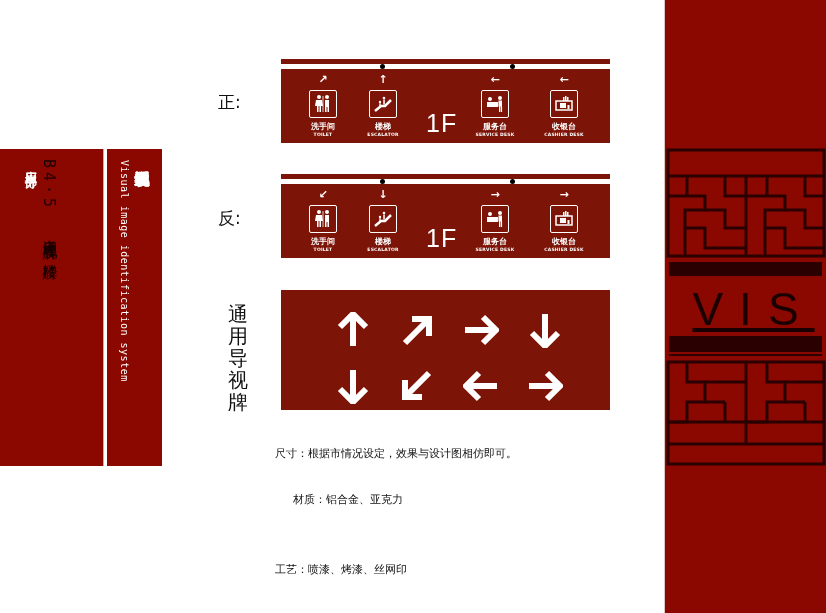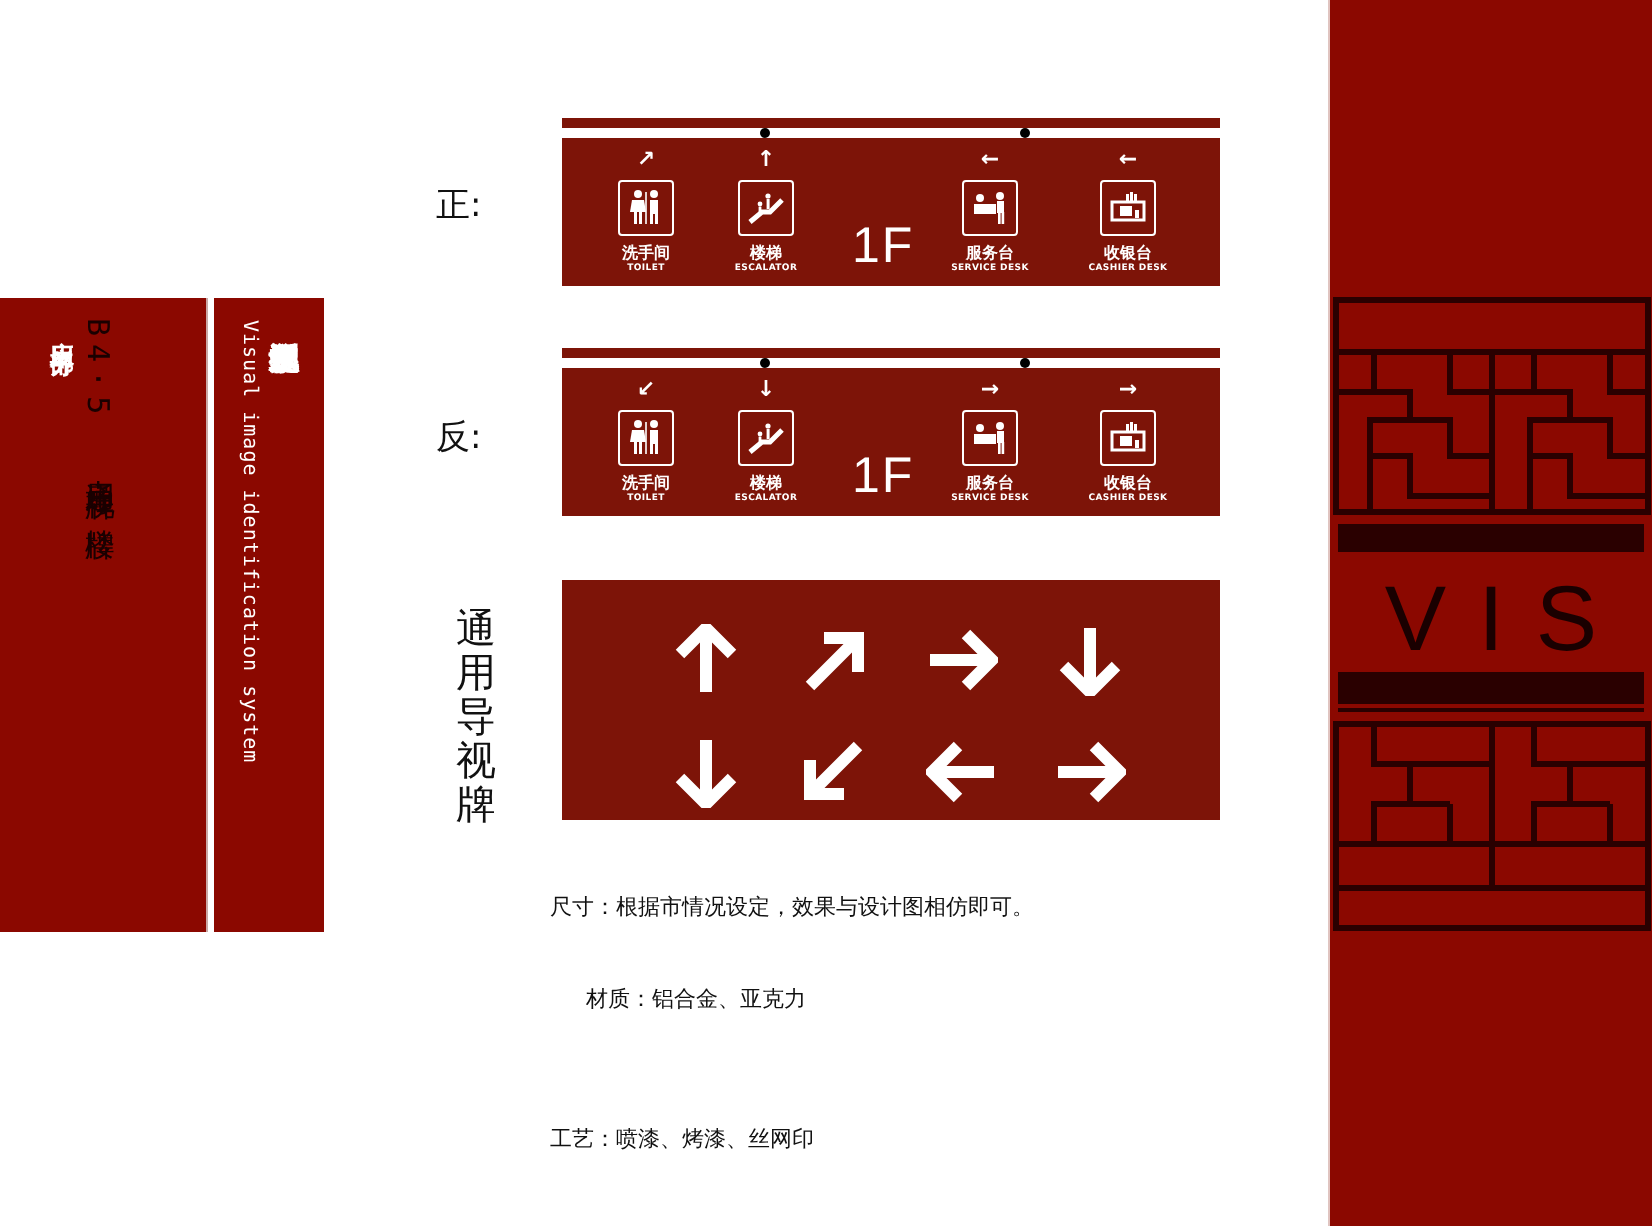--- a/index.html
+++ b/index.html
@@ -35,21 +35,21 @@
   
   .arrows-board { position:absolute; left:281px; top:290px; width:329px; height:120px; background:#7d1408; }
   .arrow-grid { position:absolute; left:40px; top:12px; display:grid; grid-template-columns:repeat(4,64px); grid-template-rows:repeat(2,56px); }
   .arrow-item { display:flex; align-items:center; justify-content:center; }
 
   
   .spec { position:absolute; left:275px; font-size:11px; color:#111; }
 
   
   .right-col { position:absolute; left:664px; top:0; width:162px; height:613px; background:#8b0800; border-left:1px solid #e0c4c0; }
-  .vis-label { position:absolute; left:0; right:0; top:282px; text-align:center; font-family:"Liberation Sans", sans-serif; font-size:46px; color:#1a0000; letter-spacing:16px; padding-left:16px; }
+  .vis-label { position:absolute; left:0; right:0; top:282px; text-align:center; font-family:"Liberation Sans", sans-serif; font-size:46px; color:#1a0000; letter-spacing:16px; padding-left:16px;text-decoration:underline; }
   .page-num { position:absolute; left:0; right:0; top:530px; text-align:center; font-family:"Liberation Sans", sans-serif; font-size:24px; color:#1a0000; }
   .band { position:absolute; left:4px; right:4px; background:#2a0000; }
 </style>
 </head>
 <body>
 
 <div class="left-panel lp1">
   <div class="vtext section-cat">应用部分</div>
   <div class="vtext section-num">B4·5</div>
   <div class="vtext section-title">通用导视牌 - 楼牌</div>

